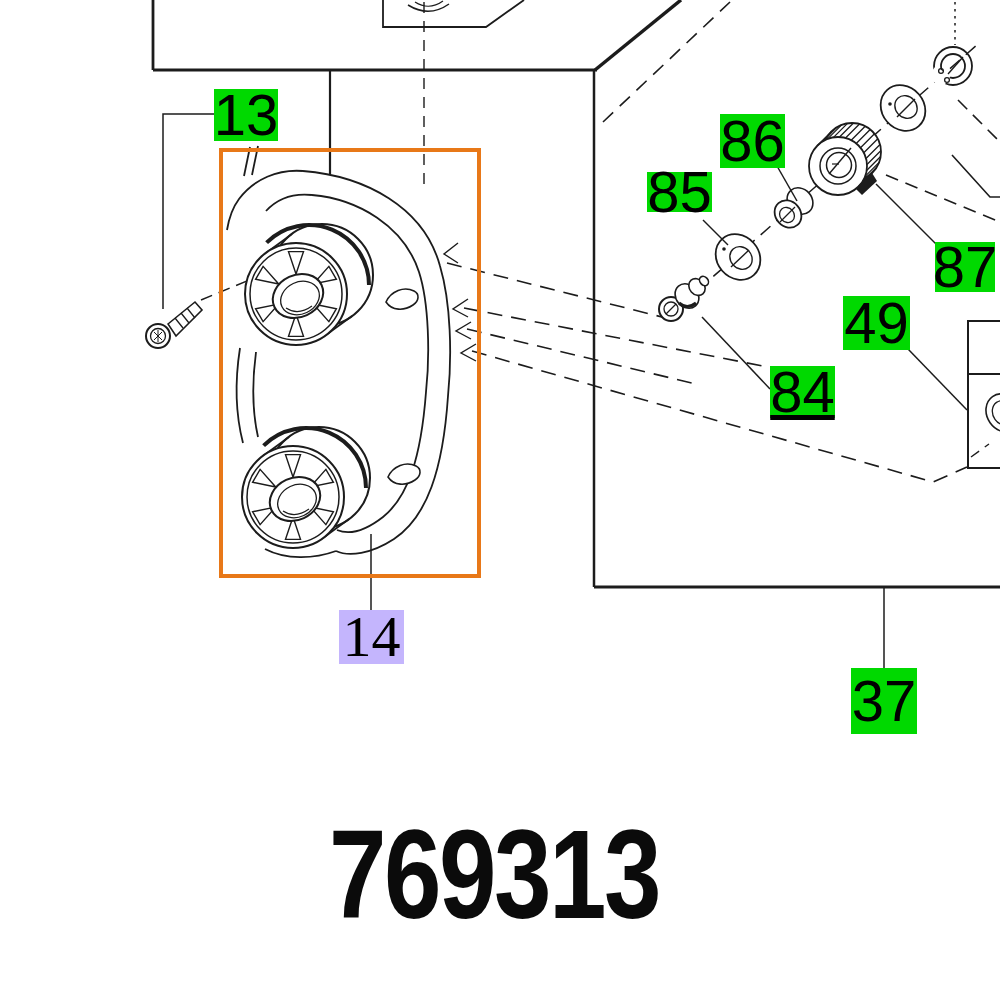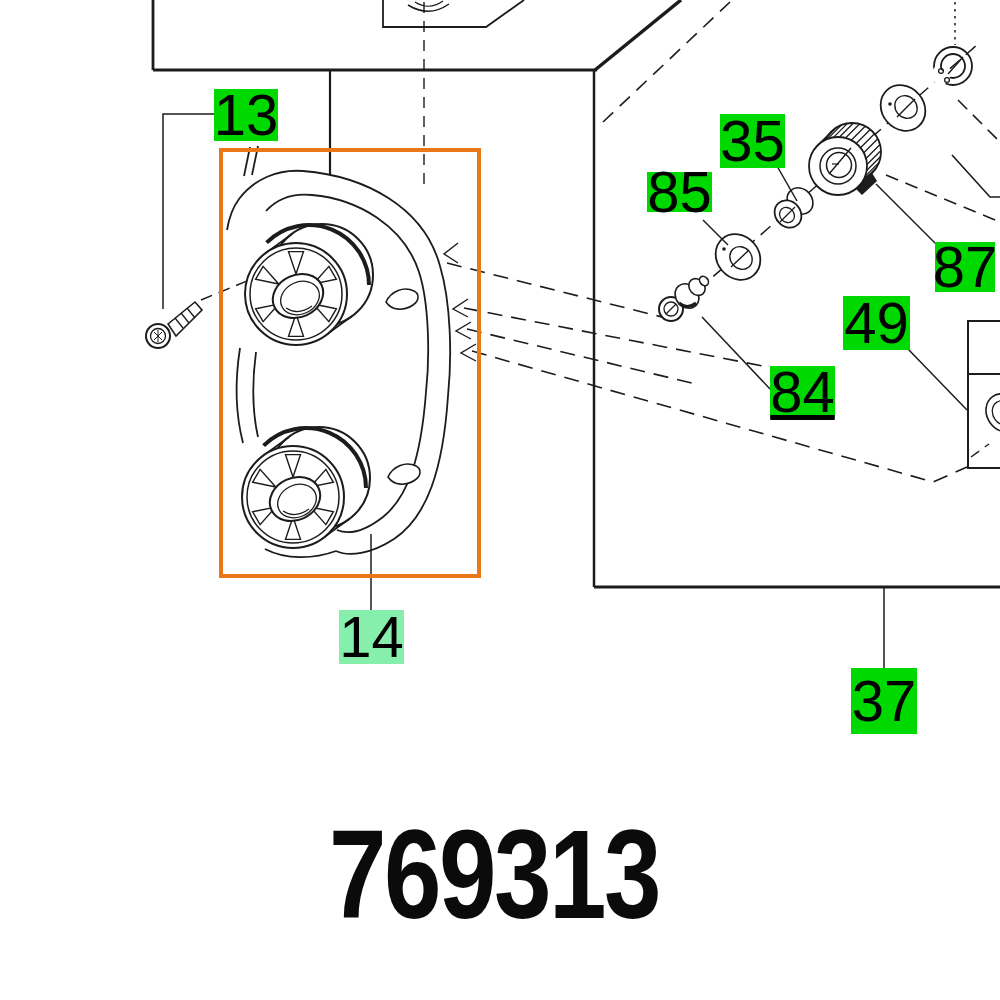--- a/index.html
+++ b/index.html
@@ -2,21 +2,21 @@
 <html><head>
 <meta charset="utf-8">
 <style>
   html,body{margin:0;padding:0;background:#fff;}
   #stage{position:relative;width:1000px;height:1000px;background:#ffffff;overflow:hidden;
          font-family:"Liberation Sans", sans-serif;}
   #art{position:absolute;left:0;top:0;}
   .plabel{position:absolute;display:flex;align-items:center;justify-content:center;
           font-size:58px;color:#000;line-height:1;cursor:pointer;}
   .plabel.green{background:#00d900;}
-  .plabel.red{background:#86efac;}
+  .plabel.red{background:#c4b5fd;font-family:Liberation Serif, serif;}
   #highlight{position:absolute;left:219px;top:148px;width:254px;height:422px;
              border:4px solid #e87818;}
   #partnumber{position:absolute;left:293px;top:812px;width:400px;text-align:center;
               font-size:126px;font-weight:700;letter-spacing:-3px;color:#0b0b0b;
               transform:scaleX(0.82);transform-origin:50% 50%;line-height:1;}
 </style>
 </head>
 <body>
 
 <div id="stage">
@@ -181,17 +181,17 @@
 </svg>
 
   <div id="highlight"></div>
 
   <div class="plabel green" style="left:214px;top:89px;width:64px;height:52px;">13</div>
   <div class="plabel red" style="left:339px;top:610px;width:65px;height:54px;">14</div>
   <div class="plabel green" style="left:851px;top:668px;width:66px;height:66px;">37</div>
   <div class="plabel green" style="left:843px;top:296px;width:67px;height:54px;">49</div>
   <div class="plabel green" style="left:770px;top:366px;width:65px;height:52px;text-decoration:underline;">84</div>
   <div class="plabel green" style="left:647px;top:172px;width:65px;height:40px;">85</div>
-  <div class="plabel green" style="left:720px;top:114px;width:65px;height:54px;">35</div>
+  <div class="plabel green" style="left:720px;top:114px;width:65px;height:54px;">86</div>
   <div class="plabel green" style="left:935px;top:242px;width:60px;height:50px;">87</div>
 
   <div id="partnumber">769313</div>
 </div>
 
 </body></html>

